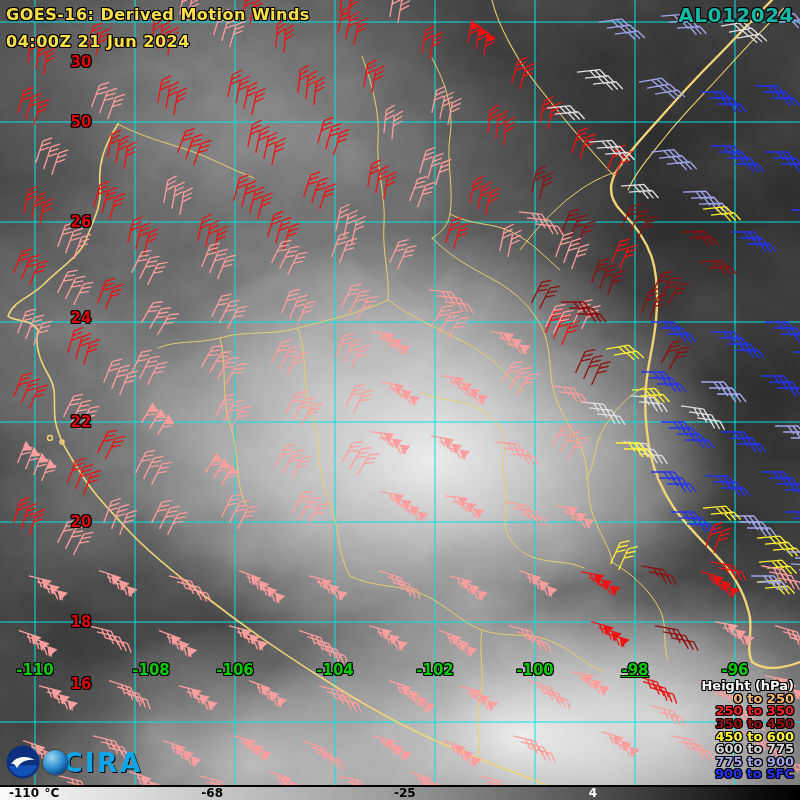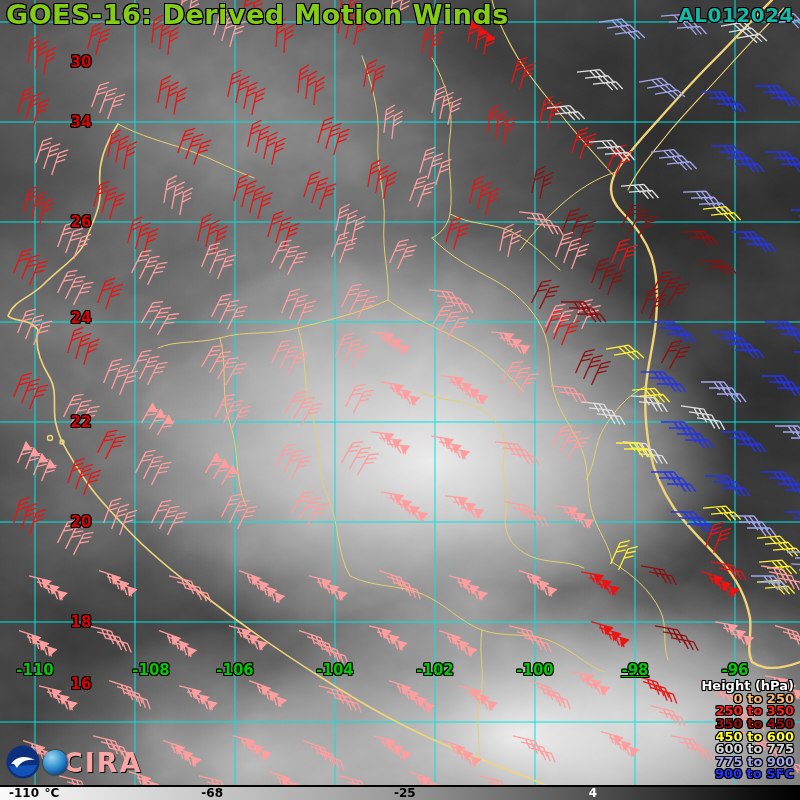--- a/index.html
+++ b/index.html
@@ -19,31 +19,31 @@
     radial-gradient(230px 170px at 420px 210px, rgba(150,150,150,.4), rgba(0,0,0,0) 100%),
     radial-gradient(180px 130px at 560px 460px, rgba(190,190,190,.45), rgba(0,0,0,0) 100%),
     radial-gradient(400px 280px at 710px 130px, rgba(8,8,8,.55), rgba(0,0,0,0) 100%),
     radial-gradient(300px 250px at 750px 390px, rgba(8,8,8,.5), rgba(0,0,0,0) 100%),
     radial-gradient(240px 190px at 560px 610px, rgba(16,16,16,.4), rgba(0,0,0,0) 100%),
     radial-gradient(260px 200px at 60px 660px, rgba(24,24,24,.35), rgba(0,0,0,0) 100%);}
   .noise1{position:absolute;top:0;left:0;mix-blend-mode:soft-light;opacity:.85;}
   .noise2{position:absolute;top:0;left:0;mix-blend-mode:overlay;opacity:.22;}
   .overlay-svg{position:absolute;top:0;left:0;z-index:20;}
   .ol{text-shadow:-1px -1px 0 #000,1px -1px 0 #000,-1px 1px 0 #000,1px 1px 0 #000,0 -1px 0 #000,0 1px 0 #000,-1px 0 0 #000,1px 0 0 #000;}
-  .header{position:absolute;top:1px;left:6px;z-index:40;color:#84cc16;font-weight:bold;font-size:27px;line-height:27px;letter-spacing:.5px;}
+  .header{position:absolute;top:1px;left:6px;z-index:40;color:#fde047;font-weight:bold;font-size:16px;line-height:27px;letter-spacing:.5px;}
   .storm{position:absolute;top:3px;right:6px;z-index:40;color:#14b8a6;font-weight:bold;font-size:20px;letter-spacing:.5px;}
   .legend{position:absolute;right:6px;bottom:4px;z-index:40;text-align:right;font-weight:bold;font-size:13px;line-height:12.6px;}
   .legend-title{color:#fff;}
   #geo-labels span{position:absolute;transform:translate(-50%,-50%);font-weight:bold;font-size:15px;z-index:30;white-space:nowrap;}
   .logos{position:absolute;left:6px;bottom:6px;z-index:40;display:flex;align-items:center;gap:3px;}
   .noaa{width:34px;height:34px;}
   .cira{display:flex;align-items:center;}
   .globe{width:25px;height:25px;border-radius:50%;display:inline-block;margin-right:-5px;z-index:1;
     background:radial-gradient(circle at 35% 30%,#9fd8f0,#2e8fd0 45%,#0b3f86 80%);box-shadow:0 0 2px #000;}
-  .cira-text{font-size:27px;font-weight:bold;color:#fca5a5;letter-spacing:2px;text-shadow:1px 1px 0 #000;}
+  .cira-text{font-size:27px;font-weight:bold;color:#0ea5e9;letter-spacing:2px;text-shadow:1px 1px 0 #000;}
   .colorbar{position:absolute;left:0;bottom:0;width:800px;height:15px;z-index:50;border-top:2px solid #000;
     background:linear-gradient(to right,#fafafa,#d0d0d0 22%,#9e9e9e 48%,#585858 72%,#101010 94%,#000);}
   #cbar-ticks span{position:absolute;top:0;transform:translateX(-50%);font-size:12px;font-weight:bold;line-height:13px;white-space:nowrap;}
 </style>
 </head>
 <body>
 
 <div class="stage">
   <div class="map">
     <div class="clouds"></div>
@@ -2160,39 +2160,40 @@
             <path d="M0,1 L0,-22 M0,-22 L8,-28 M0,-17 L8,-23 M0,-12 L8,-18" stroke="#ff9e9e" fill="none" stroke-width="1.3"></path>
           </g>
           <g transform="translate(660,712) rotate(104)">
             <path d="M0,1 L0,-22 M0,-22 L8,-28 M0,-17 L8,-23 M0,-12 L8,-18" stroke="#ff9e9e" fill="none" stroke-width="1.3"></path>
           </g>
         </g>
     </svg>
 
     <div id="geo-labels">
         <span class="ol" style="left: 81px; top: 22px; color: rgb(221, 0, 0); margin-top: 40px;">30</span>
-        <span class="ol" style="left: 81px; top: 122px; color: rgb(221, 0, 0);">34</span>
+        <span class="ol" style="left: 81px; top: 122px; color: rgb(221, 0, 0);">50</span>
         <span class="ol" style="left: 81px; top: 222px; color: rgb(221, 0, 0);">26</span>
         <span class="ol" style="left: 81px; top: 318px; color: rgb(221, 0, 0); text-align: center;">24</span>
         <span class="ol" style="left: 81px; top: 422px; color: rgb(221, 0, 0);">22</span>
         <span class="ol" style="left: 81px; top: 522px; color: rgb(221, 0, 0);">20</span>
         <span class="ol" style="left: 81px; top: 622px; color: rgb(221, 0, 0);">18</span>
         <span class="ol" style="left: 81px; top: 684px; color: rgb(221, 0, 0);">16</span>
         <span class="ol" style="left: 35px; top: 670px; color: rgb(0, 204, 0);">-110</span>
         <span class="ol" style="left: 151px; top: 670px; color: rgb(0, 204, 0);">-108</span>
         <span class="ol" style="left: 235px; top: 670px; color: rgb(0, 204, 0);">-106</span>
         <span class="ol" style="left: 335px; top: 670px; color: rgb(0, 204, 0);">-104</span>
         <span class="ol" style="left: 435px; top: 670px; color: rgb(0, 204, 0);">-102</span>
         <span class="ol" style="left: 535px; top: 670px; color: rgb(0, 204, 0);">-100</span>
         <span class="ol" style="left: 635px; top: 670px; color: rgb(0, 204, 0); text-decoration: underline;">-98</span>
         <span class="ol" style="left: 735px; top: 670px; color: rgb(0, 204, 0);">-96</span>
       </div>
 
     <div class="header">
       <div class="ol">GOES-16: Derived Motion Winds</div>
+      <div class="ol">04:00Z 21 Jun 2024</div>
     </div>
     <div class="storm ol">AL012024</div>
 
     <div class="legend">
       <div class="legend-title ol">Height (hPa)</div>
       <div id="legend-entries">
           <div class="ol" style="color: #fdba74;">0 to 250</div>
           <div class="ol" style="color: rgb(255, 32, 32);">250 to 350</div>
           <div class="ol" style="color: rgb(153, 17, 17);">350 to 450</div>
           <div class="ol" style="color: rgb(255, 255, 51);">450 to 600</div>

